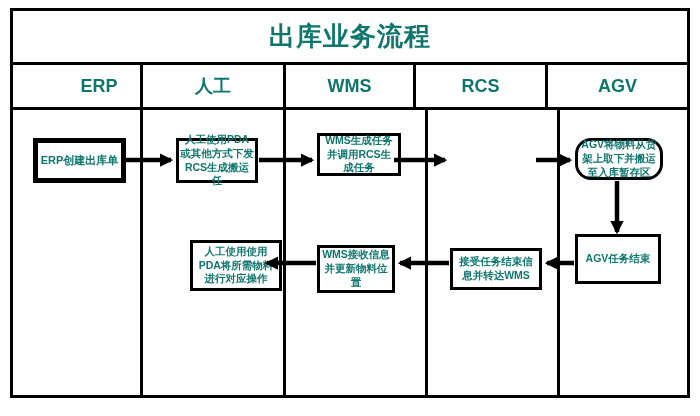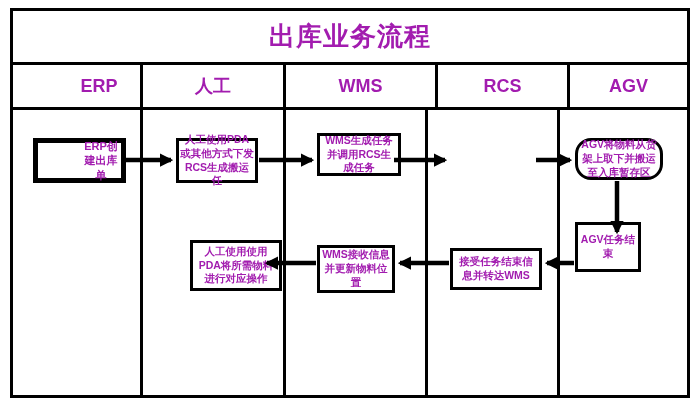--- a/index.html
+++ b/index.html
@@ -2,21 +2,21 @@
 <html><head>
 <meta charset="utf-8">
 <style>
   html, body { margin: 0; padding: 0; background: #ffffff; }
   .canvas {
     position: relative;
     width: 700px;
     height: 416px;
     background: #ffffff;
     font-family: "Liberation Sans", sans-serif;
-    color: #a21caf;
+    color: #0f766e;
     overflow: hidden;
   }
   .frame {
     position: absolute;
     left: 10px;
     top: 8px;
     width: 680px;
     height: 390px;
     box-sizing: border-box;
     border: 3px solid #000000;
@@ -44,21 +44,21 @@
     box-sizing: border-box;
     border-right: 3px solid #000000;
     display: flex;
     align-items: center;
     justify-content: center;
     font-size: 18px;
     font-weight: 700;
   }
   .w1 { width: 130px; padding-left: 45px; }
   .w2 { width: 143px; }
-  .w3 { width: 152px; }
+  .w3 { width: 130px; }
   .w4 { width: 132px; }
   .w5 { flex: 1; border-right: none; text-align: center; }
   .body {
     position: relative;
     height: 285px;
   }
   .vdiv {
     position: absolute;
     top: 0;
     bottom: 0;
@@ -87,26 +87,26 @@
     align-items: center;
     justify-content: center;
     text-align: center;
     font-weight: 700;
     font-size: 10.5px;
     line-height: 1.32;
     white-space: pre-line;
     z-index: 2;
     padding: 1px;
   }
-  .n-erp      { left: 20px;  top: 28px;  width: 93px; height: 45px; border-width: 5px; font-size: 11px; padding-left: 44px; }
+  .n-erp      { left: 20px;  top: 28px;  width: 93px; height: 45px; border-width: 5px; font-size: 11px; }
   .n-manual1  { left: 163px; top: 28px;  width: 82px; height: 45px; }
   .n-wms1     { left: 304px; top: 23px;  width: 84px; height: 43px; }
   .n-rcs1     { left: 437px; top: 29px;  width: 85px; height: 42px; }
   .n-agv1     { left: 562px; top: 28px;  width: 88px; height: 42px; border-radius: 16px; }
-  .n-agv2     { left: 562px; top: 112px; width: 66px; height: 50px; }
+  .n-agv2     { left: 562px; top: 124px; width: 86px; height: 50px; }
   .n-rcs2     { left: 437px; top: 138px; width: 92px; height: 42px; }
   .n-wms2     { left: 304px; top: 135px; width: 78px; height: 48px; }
   .n-manual2  { left: 157px; top: 130px; width: 92px; height: 51px; margin-left: 20px; }
 </style>
 </head>
 <body>
 
 <div class="canvas">
   <div class="frame">
 

